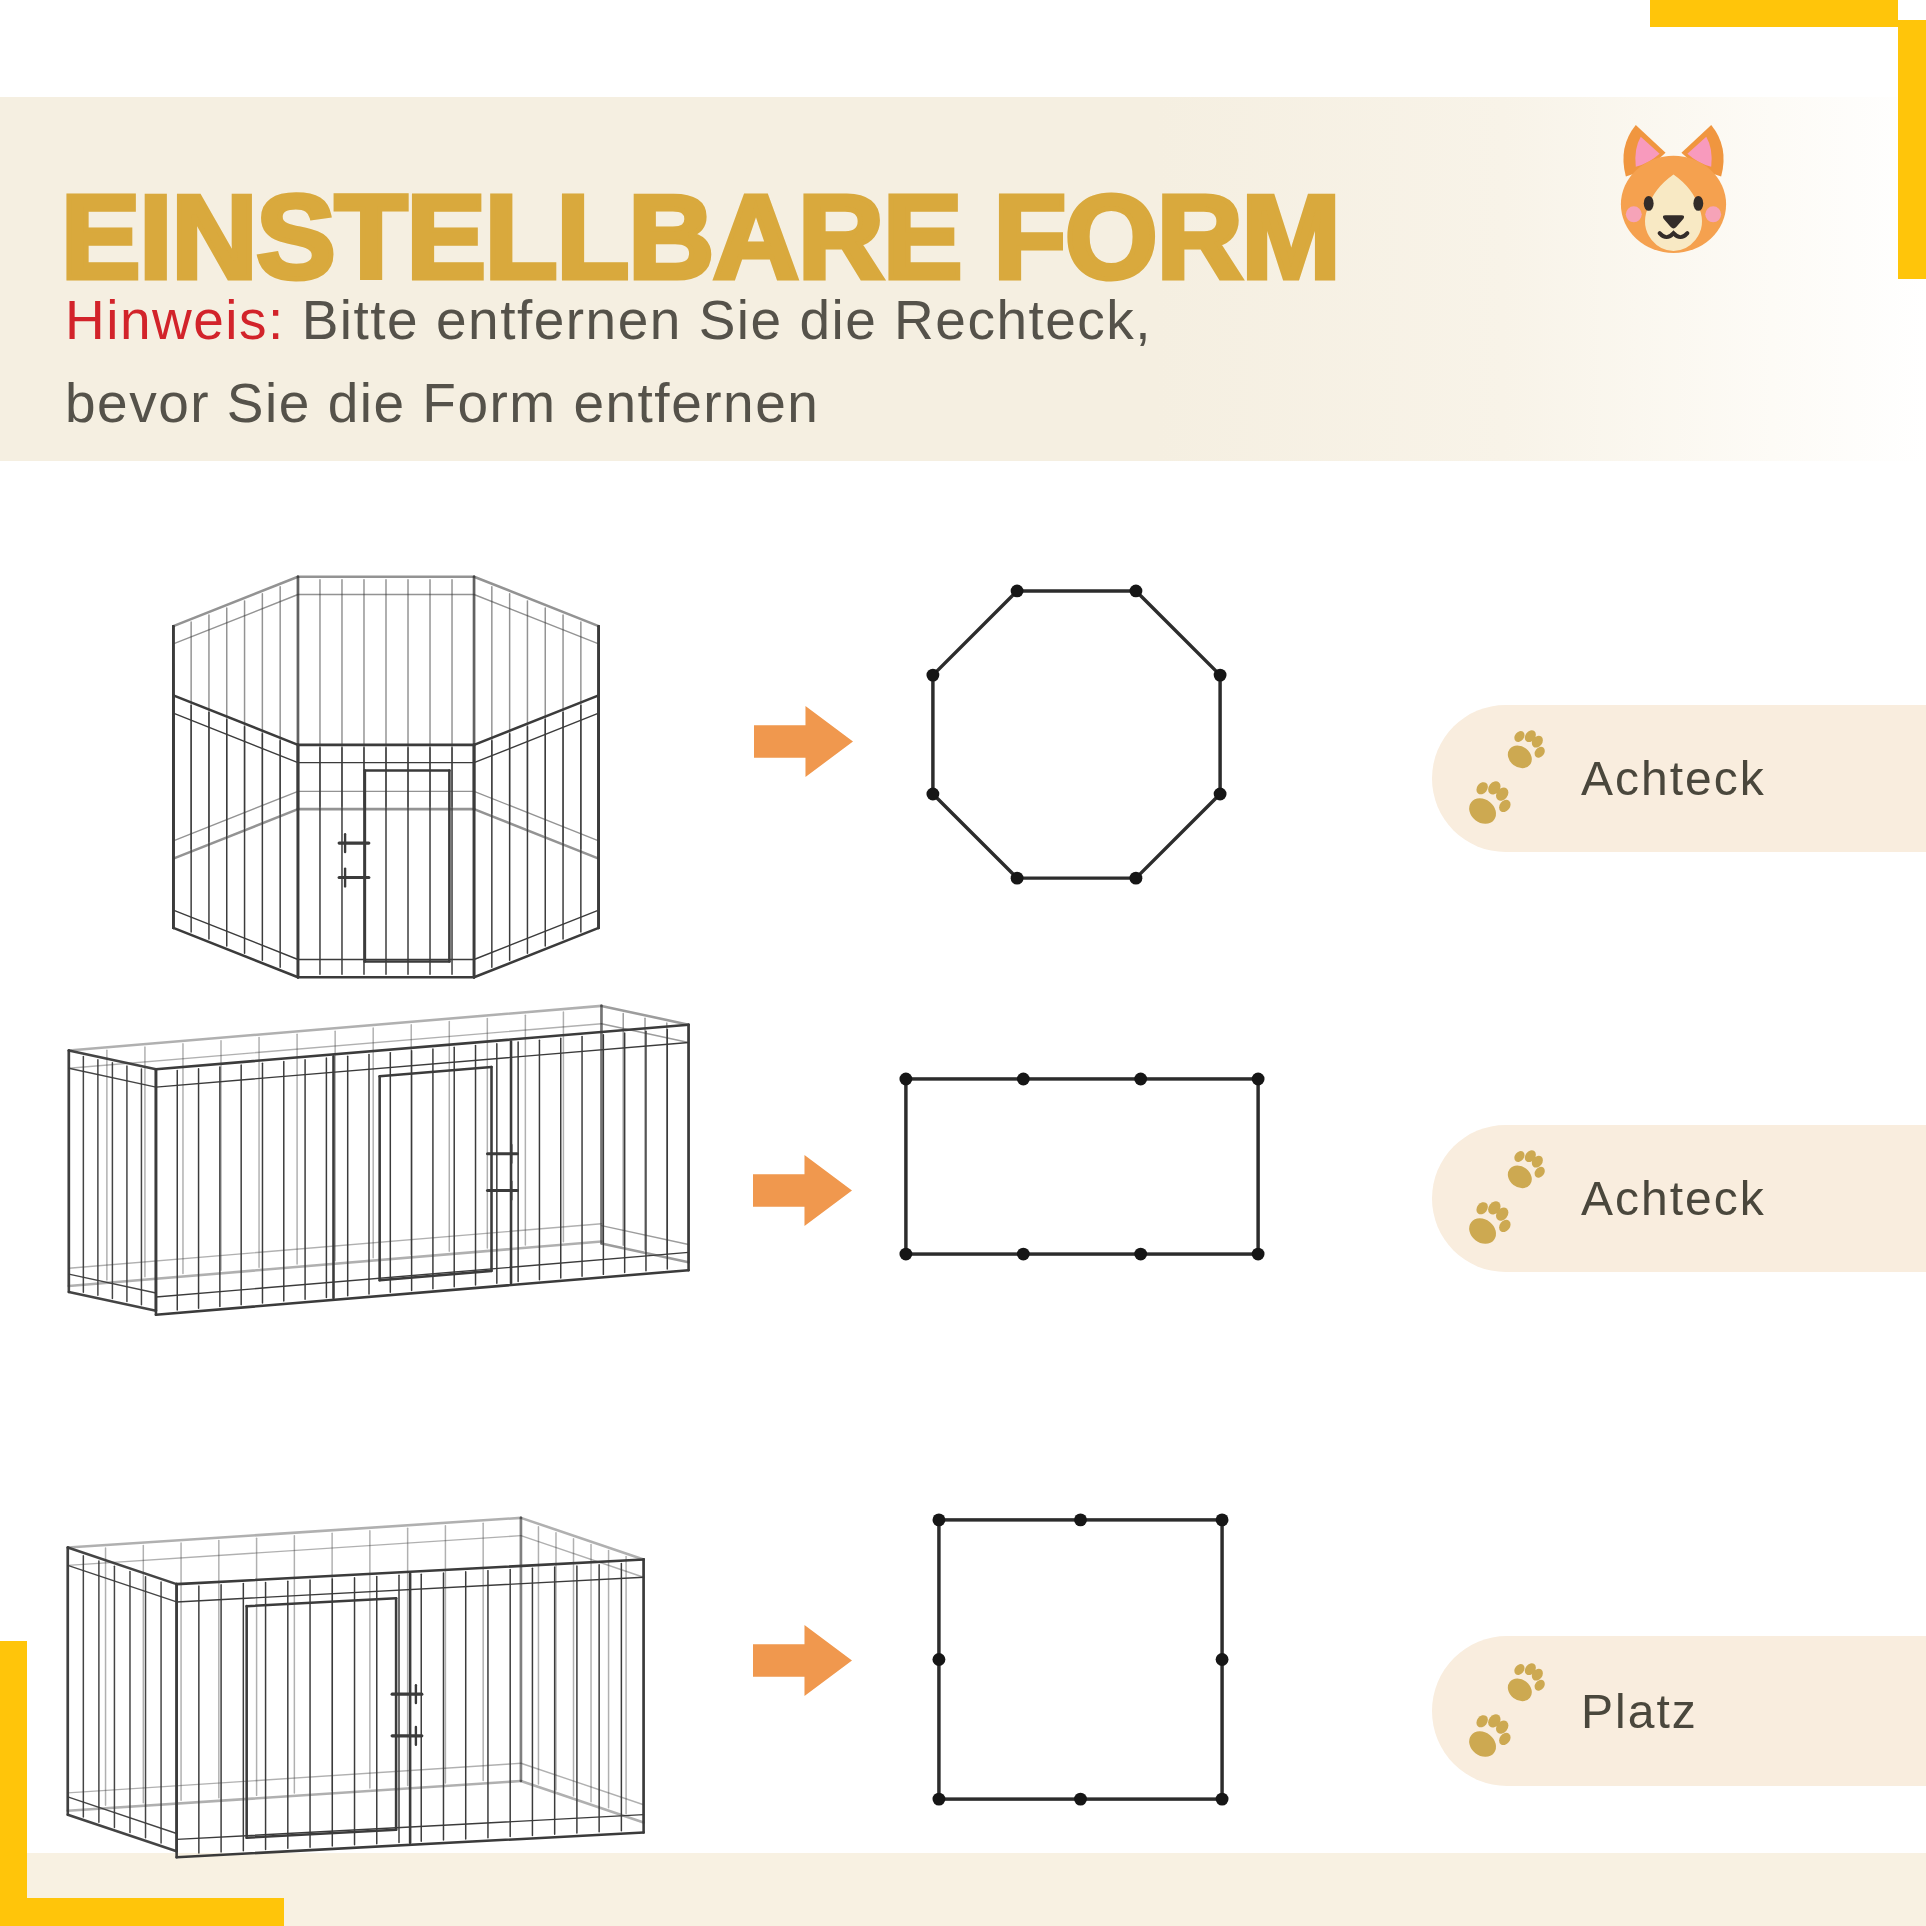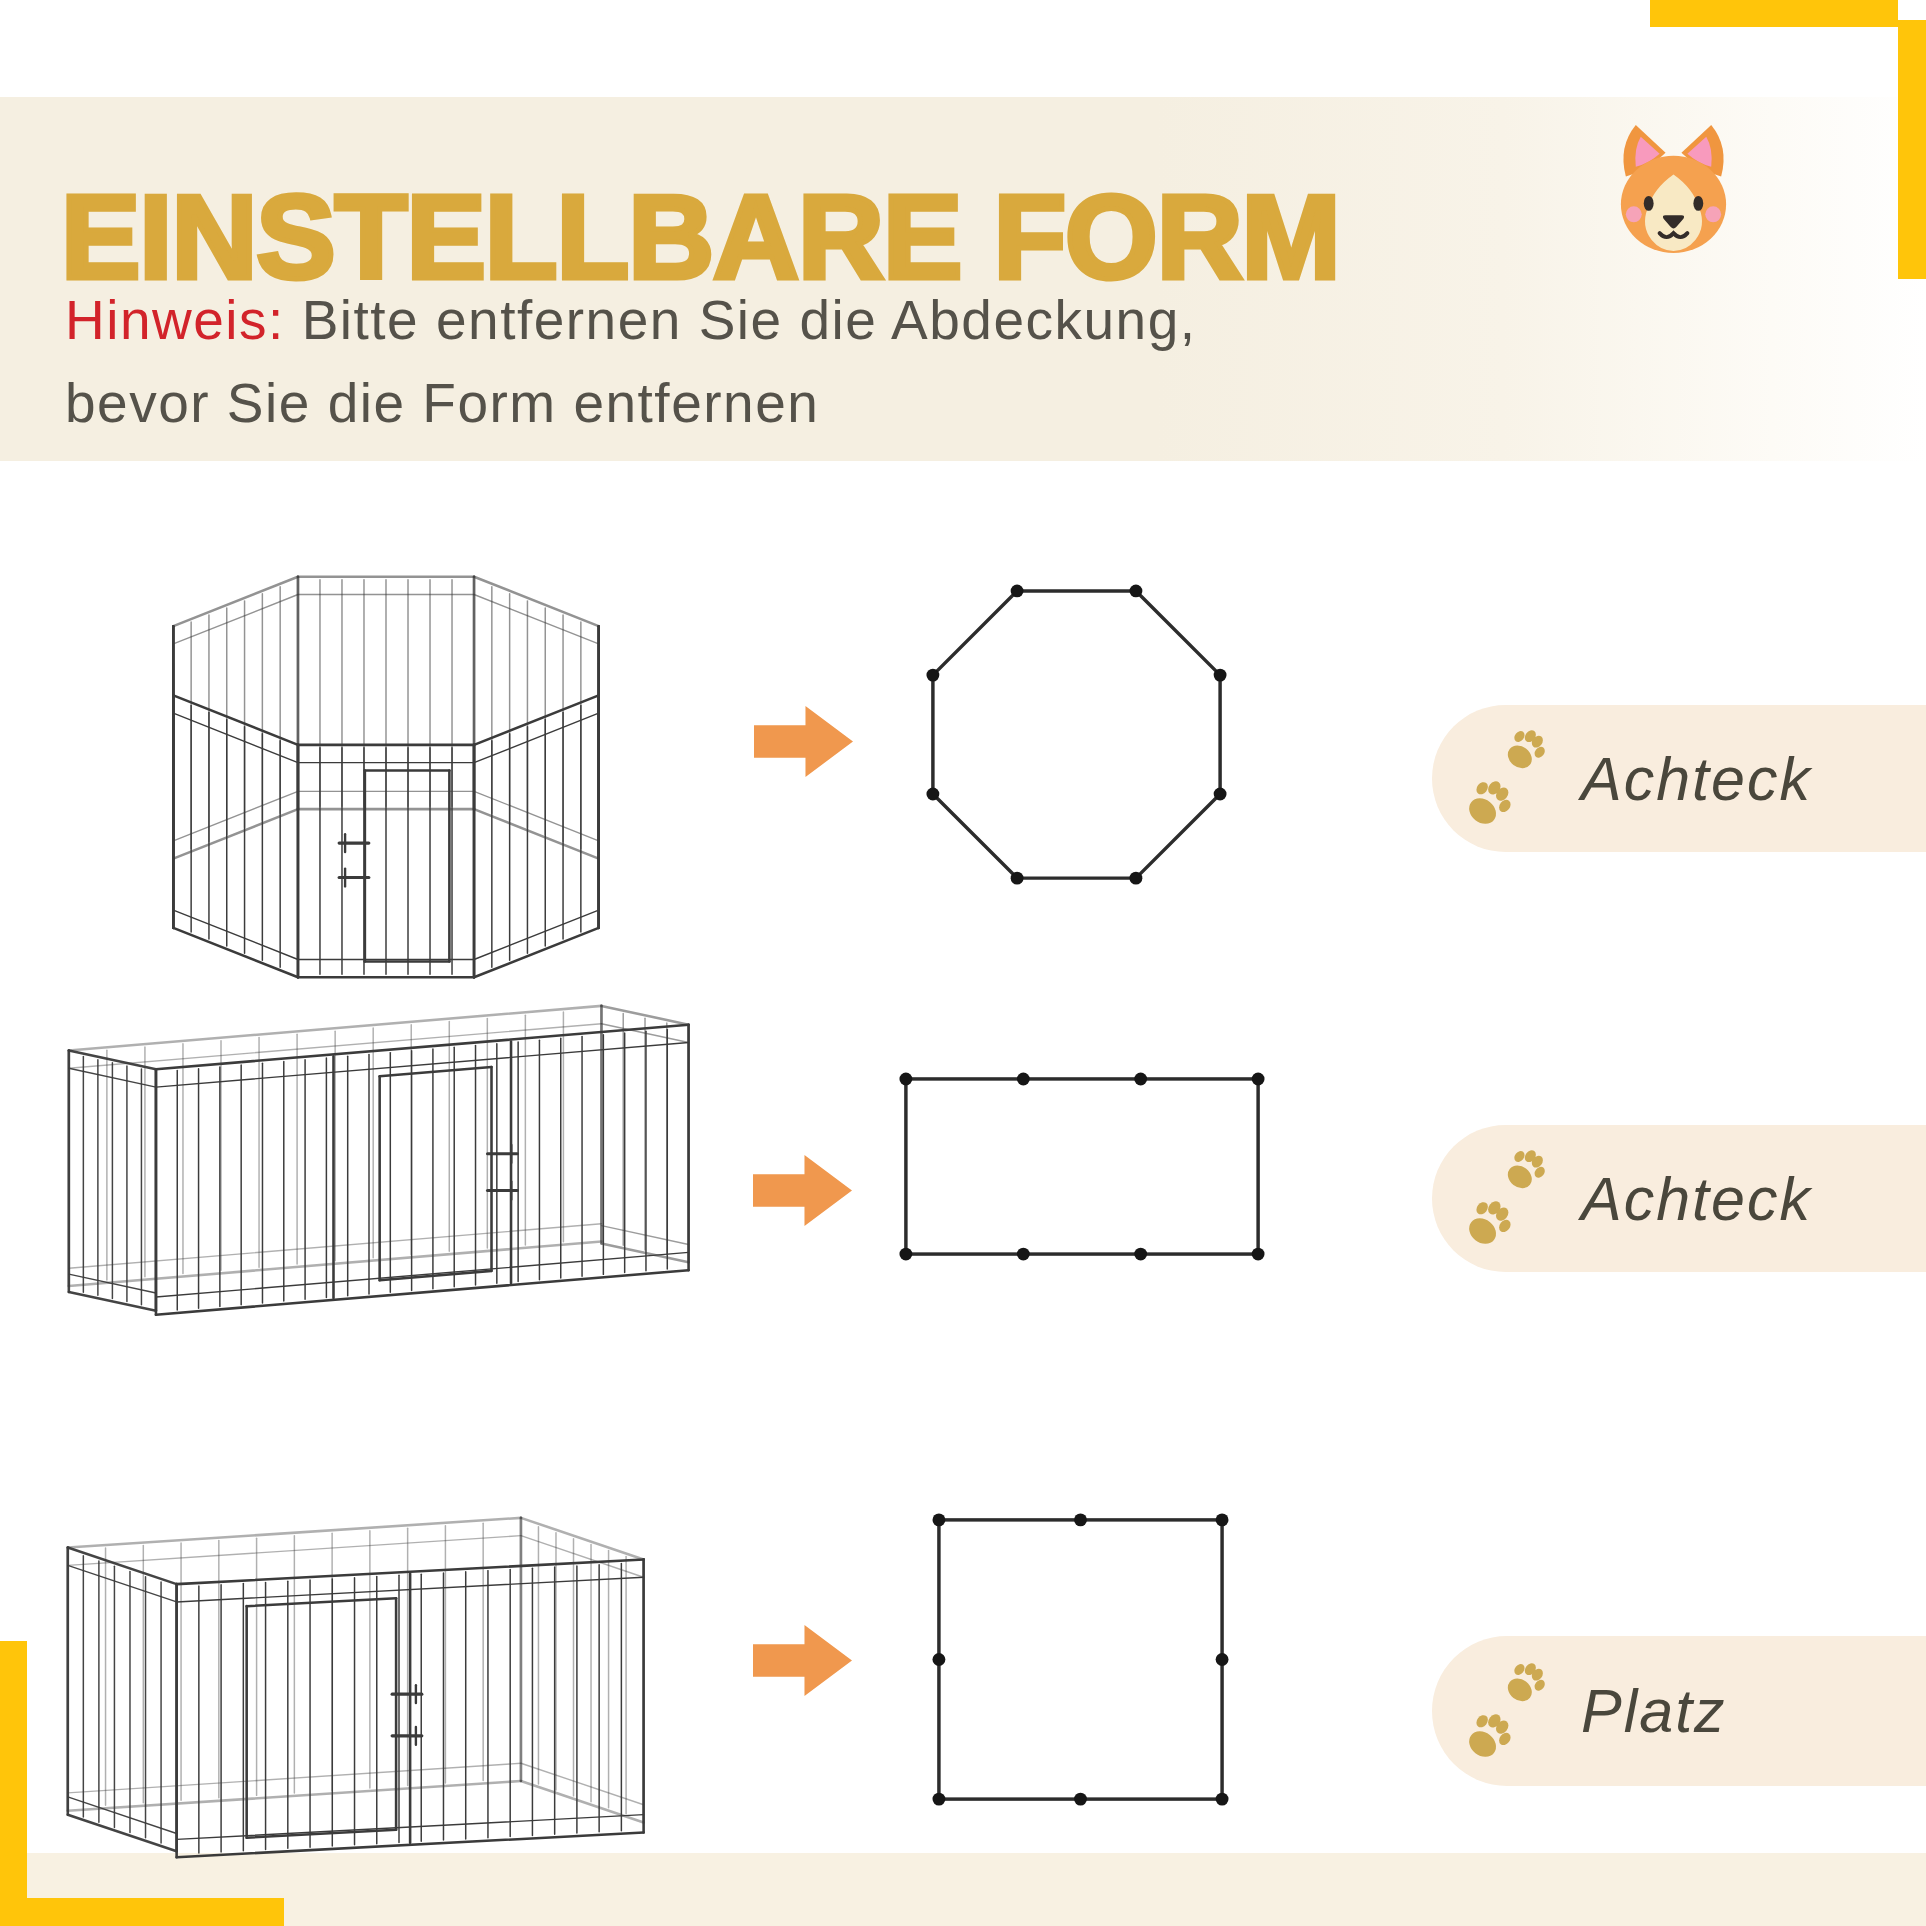--- a/index.html
+++ b/index.html
@@ -48,39 +48,39 @@
   #diagram1{left:923px;top:48px;}
   #diagram2{left:896px;top:79px;}
   #diagram3{left:929px;top:50px;}
 
   .pill{position:absolute;left:1432px;width:515px;height:147px;background:var(--pill-bg,#f9edde);
     border-radius:79px 0 0 79px;display:flex;align-items:center;gap:28px;
     padding-left:32px;box-sizing:border-box;}
   #pill1{top:170px;}
   #pill2{top:135px;}
   #pill3{top:176px;height:150px;}
-  .pill .label{font-size:61px;color:var(--label-text,#4a473c);letter-spacing:2px;font-style:italic;}
+  .pill .label{font-size:48px;color:var(--label-text,#4a473c);letter-spacing:2px;}
   .paws{flex:0 0 auto;}
 </style>
 </head>
 <body>
 
 <div id="page">
   <div class="band-top"></div>
   <div class="band-bottom"></div>
 
   <div class="bar" id="bar-tr-h"></div>
   <div class="bar" id="bar-tr-v"></div>
   <div class="bar" id="bar-bl-v"></div>
   <div class="bar" id="bar-bl-h"></div>
 
   <div class="title">EINSTELLBARE FORM</div>
 
   <div class="note">
-    <div><span class="red">Hinweis:</span> <span>Bitte entfernen Sie die Abdeckung,</span></div>
+    <div><span class="red">Hinweis:</span> <span>Bitte entfernen Sie die Rechteck,</span></div>
     <div>bevor Sie die Form entfernen</div>
   </div>
 
   <svg class="corgi" width="135" height="139" viewBox="0 0 136 140">
       <path d="M30,8 L60,36 Q42,54 20,60 Q12,30 30,8 Z" fill="#f0963f"></path>
       <path d="M106,8 L76,36 Q94,54 116,60 Q124,30 106,8 Z" fill="#f0963f"></path>
       <path d="M35,20 L54,37 Q43,47 30,50 Q28,32 35,20 Z" fill="#f89abd"></path>
       <path d="M101,20 L82,37 Q93,47 106,50 Q108,32 101,20 Z" fill="#f89abd"></path>
       <ellipse cx="68" cy="88" rx="53" ry="49" fill="#f5a14f"></ellipse>
       <path d="M68,58 Q88,72 94,92 Q101,110 90,124 Q81,135 68,135 Q55,135 46,124 Q35,110 42,92 Q48,72 68,58 Z" fill="#f8e9c4"></path>

